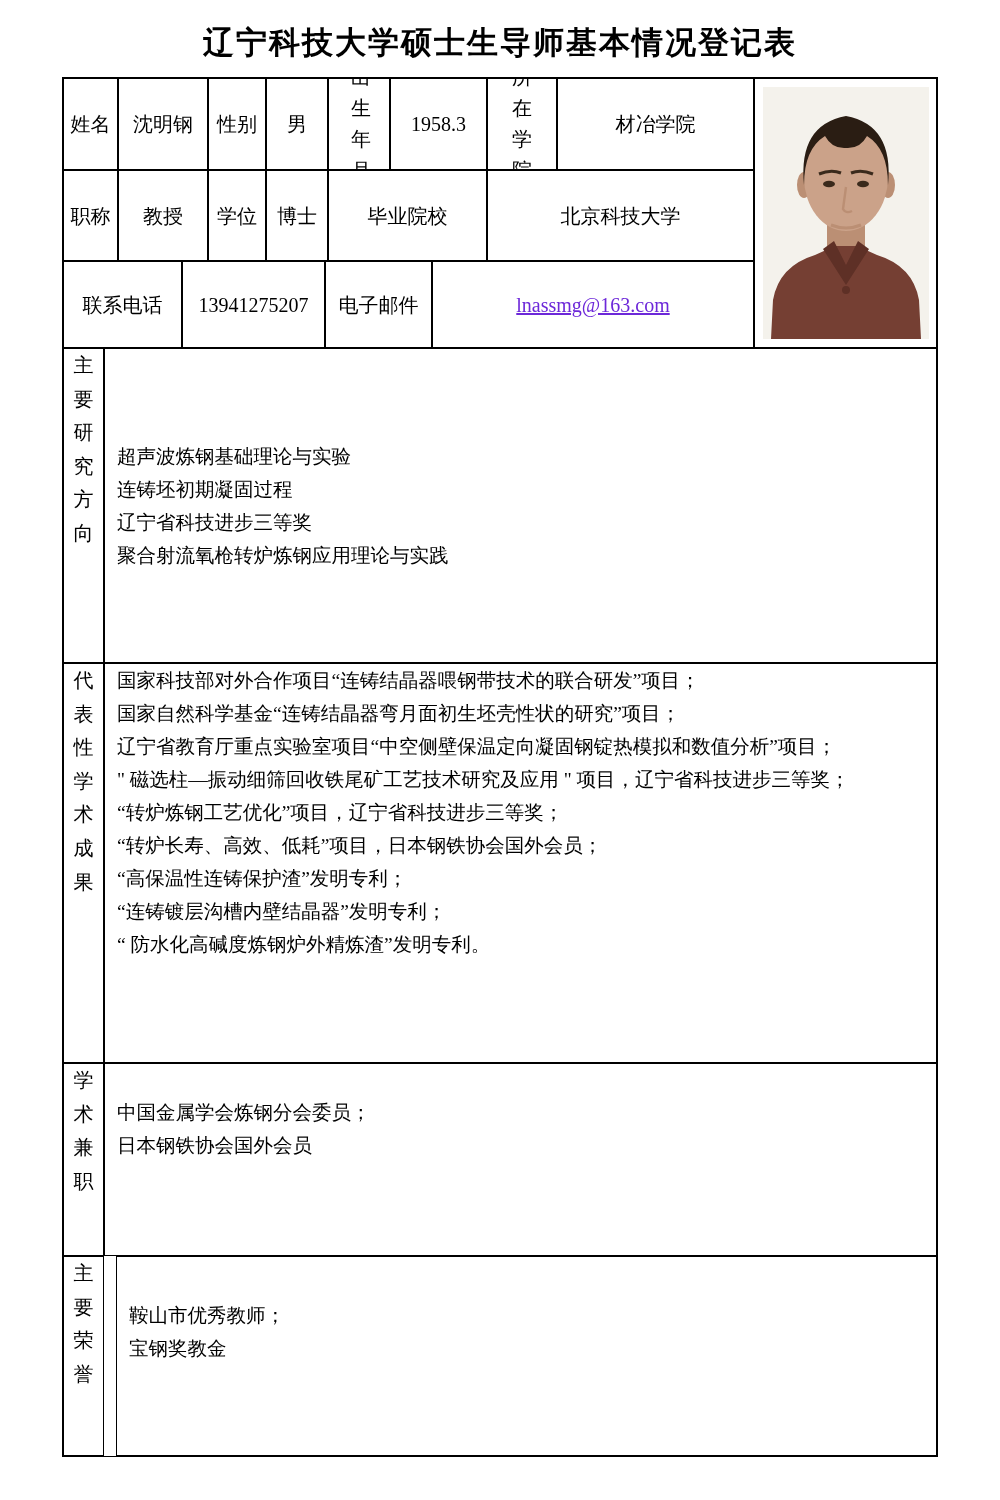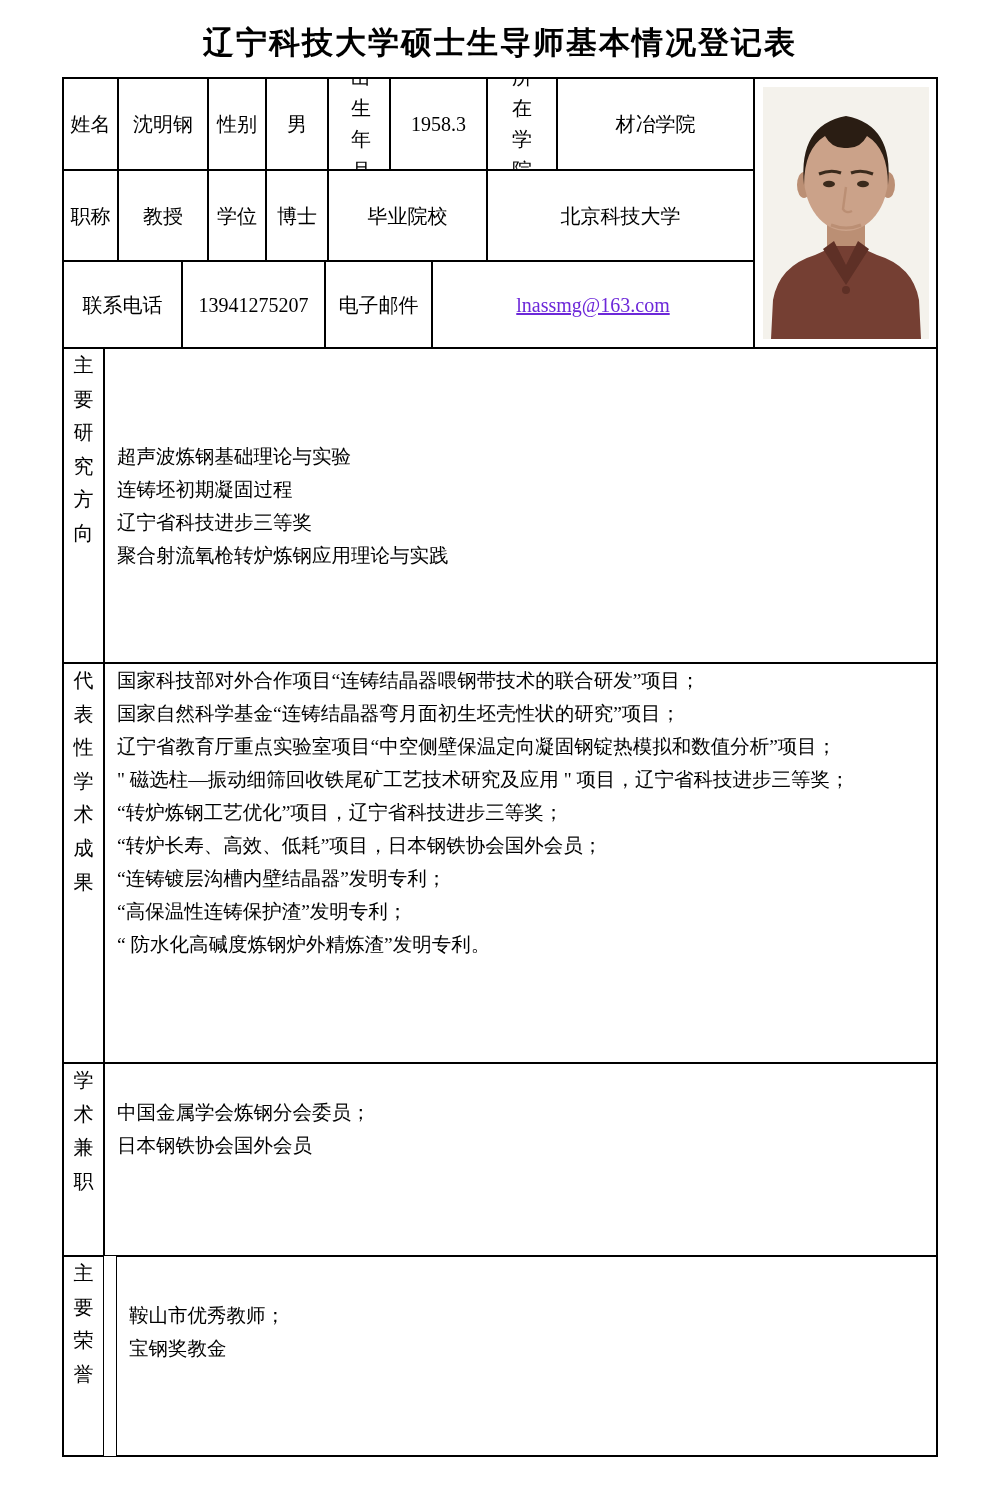--- a/index.html
+++ b/index.html
@@ -159,22 +159,22 @@
       <div class="label-cell">
         <div class="vlabel">代表性学术成果</div>
       </div>
       <div class="content-cell achieve-shift">
           <div class="cline">国家科技部对外合作项目“连铸结晶器喂钢带技术的联合研发”项目；</div>
           <div class="cline">国家自然科学基金“连铸结晶器弯月面初生坯壳性状的研究”项目；</div>
           <div class="cline">辽宁省教育厅重点实验室项目“中空侧壁保温定向凝固钢锭热模拟和数值分析”项目；</div>
           <div class="cline">" 磁选柱—振动细筛回收铁尾矿工艺技术研究及应用 " 项目，辽宁省科技进步三等奖；</div>
           <div class="cline">“转炉炼钢工艺优化”项目，辽宁省科技进步三等奖；</div>
           <div class="cline">“转炉长寿、高效、低耗”项目，日本钢铁协会国外会员；</div>
+          <div class="cline">“高保温性连铸保护渣”发明专利；</div>
           <div class="cline">“连铸镀层沟槽内壁结晶器”发明专利；</div>
-          <div class="cline">“高保温性连铸保护渣”发明专利；</div>
           <div class="cline">“ 防水化高碱度炼钢炉外精炼渣”发明专利。</div>
         </div>
     </div>
 
     <div class="section s-positions">
       <div class="label-cell">
         <div class="vlabel">学术兼职</div>
       </div>
       <div class="content-cell pad-top-32">
           <div class="cline">中国金属学会炼钢分会委员；</div>

